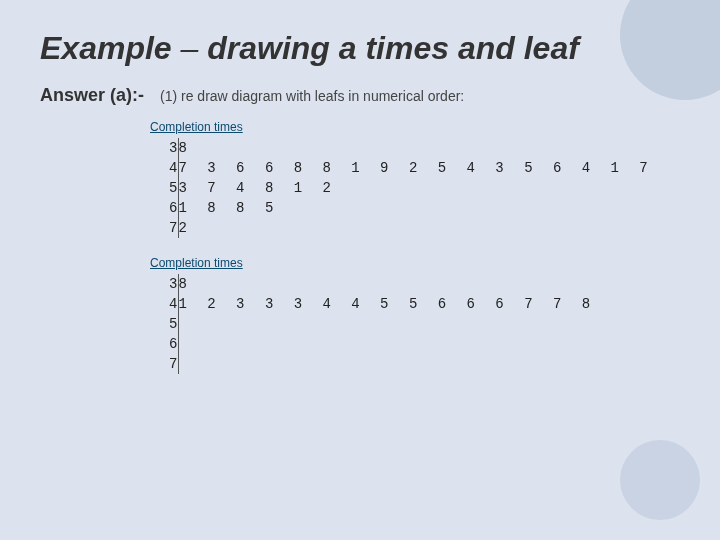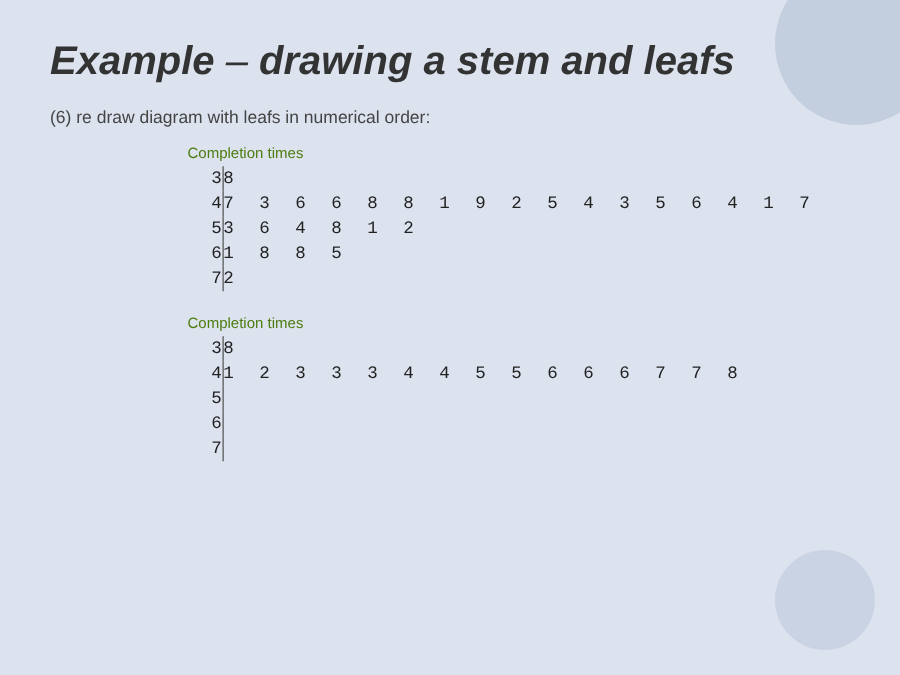--- a/index.html
+++ b/index.html
@@ -79,23 +79,24 @@
       font-size: 14px;
       color: #444;
     }
 
     .section {
       margin-bottom: 18px;
     }
 
     .section-title {
       font-size: 12px;
-      color: #4d7c0f;
+      color: #0c4a6e;
       margin-bottom: 4px;
       padding-left: 110px;
+      text-decoration: underline;
     }
 
     .stem-leaf-table {
       border-collapse: collapse;
       margin-left: 110px;
     }
 
     .stem-leaf-table td {
       padding: 2px 0;
       font-size: 14px;
@@ -125,42 +126,43 @@
 <body>
 
 <div class="slide">
 
   <div class="circle-top-right"></div>
   <div class="circle-bottom-right"></div>
 
   <div class="title">
     <span>Example</span>
     <span class="title-dash"> <span>–</span> </span>
-    <span>drawing a stem and leafs</span>
+    <span>drawing a times and leaf</span>
   </div>
 
   <div class="answer-line">
-    <span class="answer-instruction">(6)  re draw diagram with leafs in numerical order:</span>
+    <span class="answer-label">Answer (a):-</span>
+    <span class="answer-instruction">(1)  re draw diagram with leafs in numerical order:</span>
   </div>
 
   <div class="section">
     <div class="section-title">Completion times</div>
     <table class="stem-leaf-table">
       <tbody id="table1-body">
       <tr>
             <td class="stem-cell">3</td>
             <td class="leaf-cell">8</td>
           </tr>
           <tr>
             <td class="stem-cell">4</td>
             <td class="leaf-cell">7 3 6 6 8 8 1 9 2 5 4 3 5 6 4 1 7</td>
           </tr>
           <tr>
             <td class="stem-cell">5</td>
-            <td class="leaf-cell">3 6 4 8 1 2</td>
+            <td class="leaf-cell">3 7 4 8 1 2</td>
           </tr>
           <tr>
             <td class="stem-cell">6</td>
             <td class="leaf-cell">1 8 8 5</td>
           </tr>
           <tr>
             <td class="stem-cell">7</td>
             <td class="leaf-cell">2</td>
           </tr>
         </tbody>

